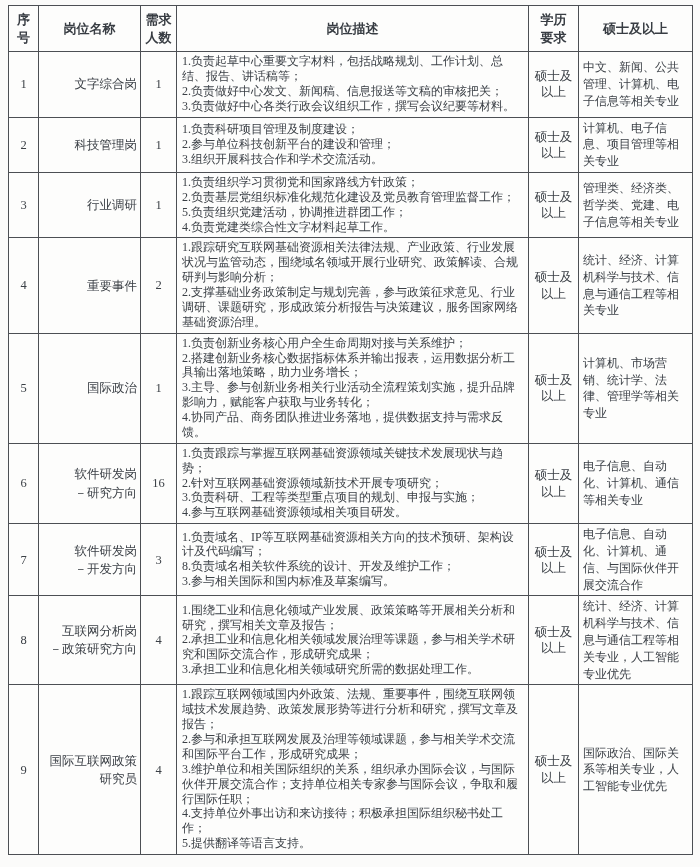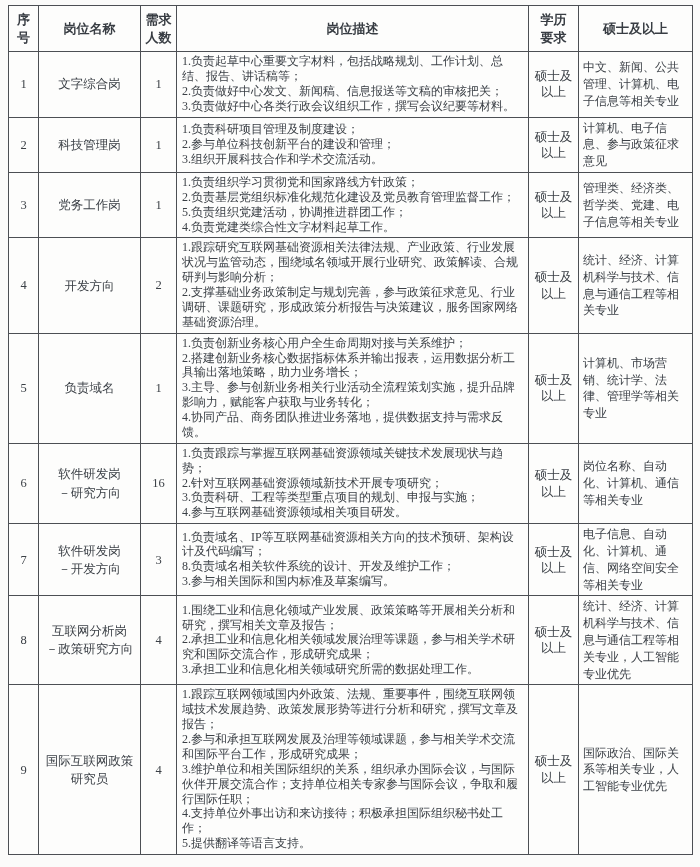--- a/index.html
+++ b/index.html
@@ -44,21 +44,21 @@
   }
   td.cell-no,
   td.cell-count,
   td.cell-edu {
     text-align: center;
     font-size: 12.5px;
     line-height: 1.3;
     padding: 2px 2px;
   }
   td.cell-pos {
-    text-align: center;
+    text-align: right;
     font-size: 12.5px;
     line-height: 1.45;
     padding: 2px 3px;
     white-space: pre-line;
   }
   td.cell-desc {
     text-align: left;
     font-size: 12px;
     line-height: 1.24;
     padding: 2px 5px 3px 5px;
@@ -110,75 +110,75 @@
         <td class="cell-major">中文、新闻、公共管理、计算机、电子信息等相关专业</td>
       </tr>
       <tr>
         <td class="cell-no">2</td>
         <td class="cell-pos">科技管理岗</td>
         <td class="cell-count">1</td>
         <td class="cell-desc">1.负责科研项目管理及制度建设；
 2.参与单位科技创新平台的建设和管理；
 3.组织开展科技合作和学术交流活动。</td>
         <td class="cell-edu">硕士及以上</td>
-        <td class="cell-major">计算机、电子信息、参与政策征求意见</td>
+        <td class="cell-major">计算机、电子信息、项目管理等相关专业</td>
       </tr>
       <tr>
         <td class="cell-no">3</td>
-        <td class="cell-pos">党务工作岗</td>
+        <td class="cell-pos">行业调研</td>
         <td class="cell-count">1</td>
         <td class="cell-desc">1.负责组织学习贯彻党和国家路线方针政策；
 2.负责基层党组织标准化规范化建设及党员教育管理监督工作；
 5.负责组织党建活动，协调推进群团工作；
 4.负责党建类综合性文字材料起草工作。</td>
         <td class="cell-edu">硕士及以上</td>
         <td class="cell-major">管理类、经济类、哲学类、党建、电子信息等相关专业</td>
       </tr>
       <tr>
         <td class="cell-no">4</td>
-        <td class="cell-pos">开发方向</td>
+        <td class="cell-pos">重要事件</td>
         <td class="cell-count">2</td>
         <td class="cell-desc">1.跟踪研究互联网基础资源相关法律法规、产业政策、行业发展状况与监管动态，围绕域名领域开展行业研究、政策解读、合规研判与影响分析；
 2.支撑基础业务政策制定与规划完善，参与政策征求意见、行业调研、课题研究，形成政策分析报告与决策建议，服务国家网络基础资源治理。</td>
         <td class="cell-edu">硕士及以上</td>
         <td class="cell-major">统计、经济、计算机科学与技术、信息与通信工程等相关专业</td>
       </tr>
       <tr>
         <td class="cell-no">5</td>
-        <td class="cell-pos">负责域名</td>
+        <td class="cell-pos">国际政治</td>
         <td class="cell-count">1</td>
         <td class="cell-desc">1.负责创新业务核心用户全生命周期对接与关系维护；
 2.搭建创新业务核心数据指标体系并输出报表，运用数据分析工具输出落地策略，助力业务增长；
 3.主导、参与创新业务相关行业活动全流程策划实施，提升品牌影响力，赋能客户获取与业务转化；
 4.协同产品、商务团队推进业务落地，提供数据支持与需求反馈。</td>
         <td class="cell-edu">硕士及以上</td>
         <td class="cell-major">计算机、市场营销、统计学、法律、管理学等相关专业</td>
       </tr>
       <tr>
         <td class="cell-no">6</td>
         <td class="cell-pos">软件研发岗
 －研究方向</td>
         <td class="cell-count">16</td>
         <td class="cell-desc">1.负责跟踪与掌握互联网基础资源领域关键技术发展现状与趋势；
 2.针对互联网基础资源领域新技术开展专项研究；
 3.负责科研、工程等类型重点项目的规划、申报与实施；
 4.参与互联网基础资源领域相关项目研发。</td>
         <td class="cell-edu">硕士及以上</td>
-        <td class="cell-major">岗位名称、自动化、计算机、通信等相关专业</td>
+        <td class="cell-major">电子信息、自动化、计算机、通信等相关专业</td>
       </tr>
       <tr>
         <td class="cell-no">7</td>
         <td class="cell-pos">软件研发岗
 －开发方向</td>
         <td class="cell-count">3</td>
         <td class="cell-desc">1.负责域名、IP等互联网基础资源相关方向的技术预研、架构设计及代码编写；
 8.负责域名相关软件系统的设计、开发及维护工作；
 3.参与相关国际和国内标准及草案编写。</td>
         <td class="cell-edu">硕士及以上</td>
-        <td class="cell-major">电子信息、自动化、计算机、通信、网络空间安全等相关专业</td>
+        <td class="cell-major">电子信息、自动化、计算机、通信、与国际伙伴开展交流合作</td>
       </tr>
       <tr>
         <td class="cell-no">8</td>
         <td class="cell-pos">互联网分析岗
 －政策研究方向</td>
         <td class="cell-count">4</td>
         <td class="cell-desc">1.围绕工业和信息化领域产业发展、政策策略等开展相关分析和研究，撰写相关文章及报告；
 2.承担工业和信息化相关领域发展治理等课题，参与相关学术研究和国际交流合作，形成研究成果；
 3.承担工业和信息化相关领域研究所需的数据处理工作。</td>
         <td class="cell-edu">硕士及以上</td>

